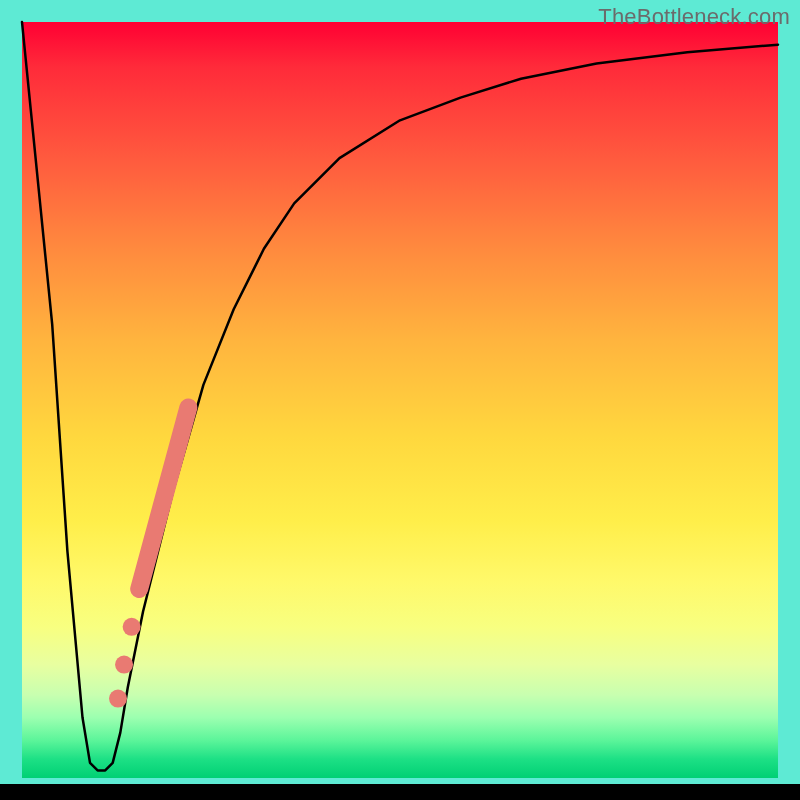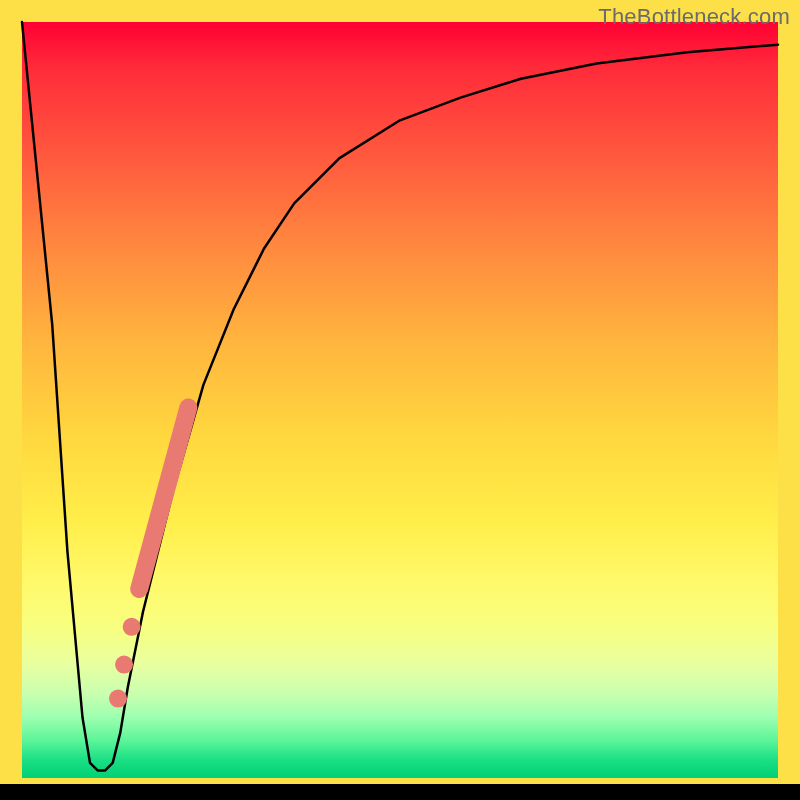--- a/index.html
+++ b/index.html
@@ -8,21 +8,21 @@
     width: 800px;
     height: 800px;
     overflow: hidden;
     background: #000;
     font-family: Arial, Helvetica, sans-serif;
   }
   .frame {
     position: absolute;
     left: 0; top: 0;
     width: 800px; height: 784px;
-    background: #fde047;
+    background: #5eead4;
   }
   .plot {
     position: absolute;
     left: 22px;
     top: 22px;
     width: 756px;
     height: 756px;
     
     background: linear-gradient(
       to bottom,

